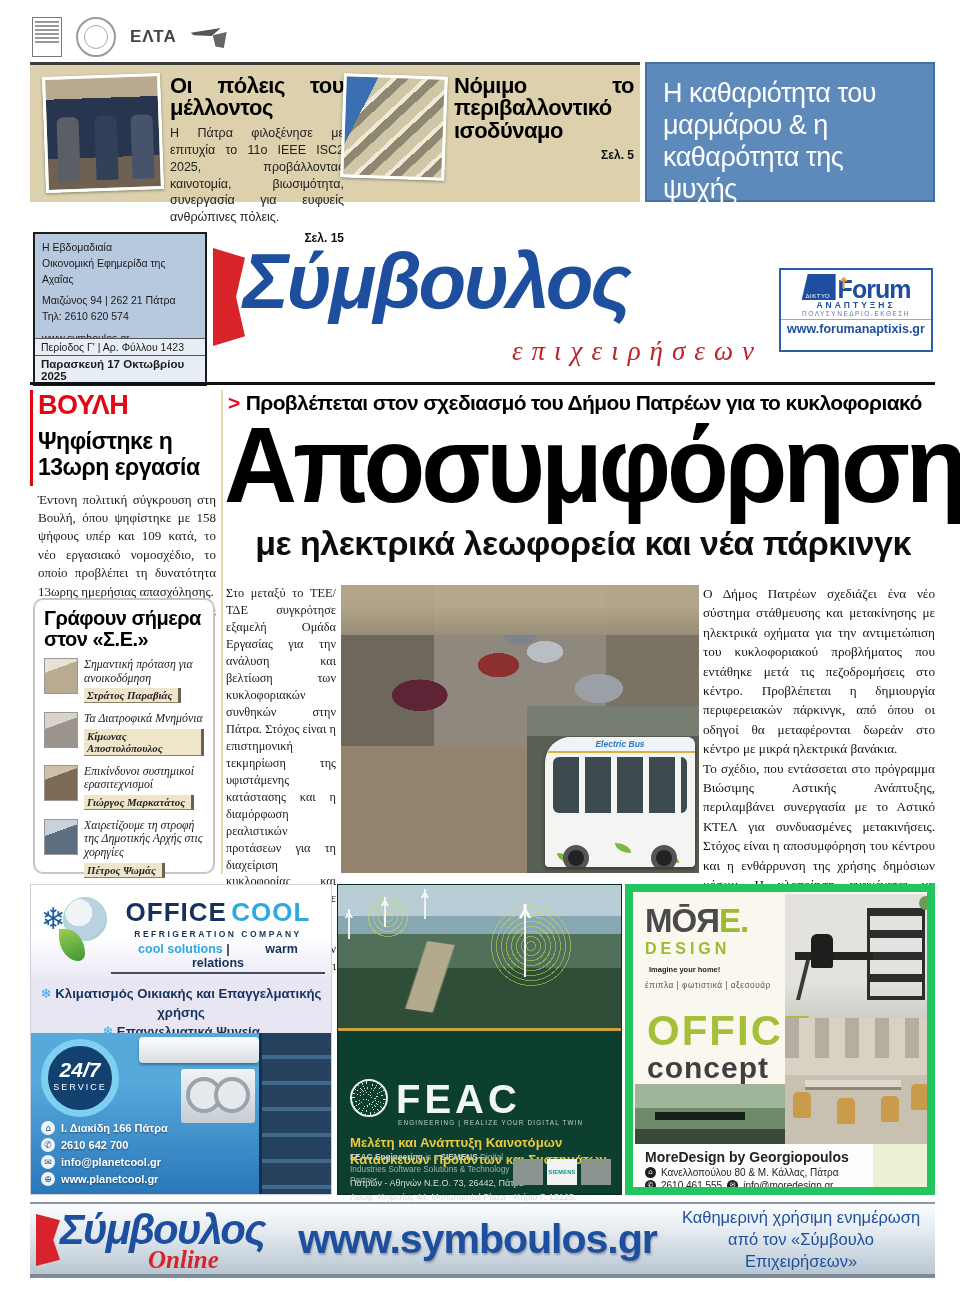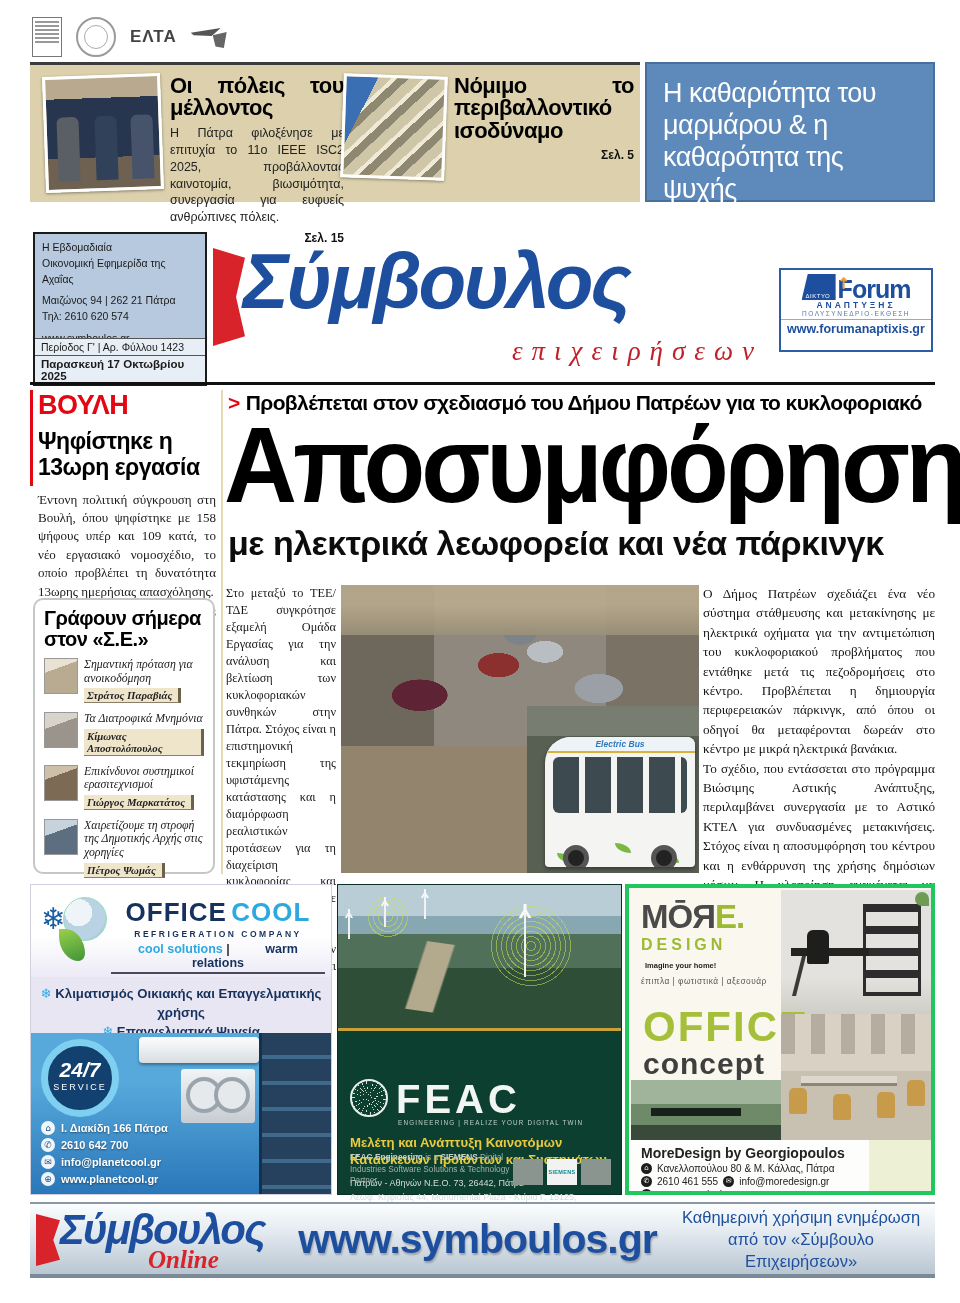--- a/index.html
+++ b/index.html
@@ -91,21 +91,21 @@
   .au .at { font-family:"Liberation Serif", serif; font-style:italic; font-size:11.8px; line-height:1.15; color:#222; }
   .au .an { display:inline-block; margin-top:3px; background:#efe5cb; border-bottom:1px solid #8a7f66; border-right:3px solid #6b614d; font-family:"Liberation Serif", serif; font-style:italic; font-weight:bold; font-size:10.8px; padding:1px 6px 1px 3px; color:#222; }
   .authors .pref { font-size:13.5px; margin-top:2px; }
 
   .colsep { position:absolute; left:221px; top:390px; width:2px; height:484px; background:#e6dab4; }
 
   
   .kicker { position:absolute; left:228px; top:391px; width:710px; font-weight:bold; font-size:21px; letter-spacing:-.6px; color:#000; }
   .kicker .arr { color:#e30613; margin-right:6px; }
   .headline { position:absolute; left:224px; top:404px; width:714px; font-size:101px; font-weight:bold; letter-spacing:-4px; color:#000; transform:scaleY(1.06); transform-origin:top left; white-space:nowrap; }
-  .subhead { position:absolute; left:228px; top:524px; width:710px; font-size:34px; font-weight:600; letter-spacing:-.5px; color:#0c0c0c; }
+  .subhead { position:absolute; left:228px; top:524px; width:710px; font-size:34px; font-weight:600; letter-spacing:-.5px; color:#0c0c0c;text-align:center; }
 
   .leadleft { position:absolute; left:226px; top:585px; width:110px; height:288px; font-family:"Liberation Serif", serif; font-size:12.3px; line-height:1.38; text-align:justify; color:#1a1a1a; }
   .leadright { position:absolute; left:703px; top:584px; width:232px; height:290px; font-family:"Liberation Serif", serif; font-size:13.2px; line-height:1.47; text-align:justify; color:#141414; }
   .leadright p { margin:0; }
   .leadright .pref { font-size:13px; }
 
   
   .photo { position:absolute; left:341px; top:585px; width:358px; height:288px; background:#888; overflow:hidden; }
   .ph-street { position:absolute; inset:0 0 42% 0;
       background:
@@ -189,21 +189,21 @@
   .feac-head { margin-top:9px; font-size:13.2px; font-weight:bold; color:#e9c93e; line-height:1.25; }
   .feac-addr { margin-top:9px; font-size:9px; color:#d4dcd6; line-height:1.55; }
   .feac-contact { font-size:9px; color:#e6ebe7; font-weight:bold; margin-top:2px; }
   .feac-partner { position:absolute; left:12px; bottom:8px; width:170px; font-size:8.3px; color:#9fb2a8; line-height:1.4; }
   .feac-partner b { color:#c4d2c9; }
   .feac-logos { position:absolute; right:10px; bottom:10px; display:flex; gap:4px; }
   .feac-logos .lg { width:30px; height:26px; background:#89958e; }
   .feac-logos .lg.w { background:#f2f2f2; display:flex; align-items:center; justify-content:center; font-size:5.5px; font-weight:bold; color:#0a8a8a; letter-spacing:.3px; }
 
   
-  .more { left:625px; width:310px; background:#f9f7ee; border:4px solid #22c55e; overflow:hidden; }
+  .more { left:625px; width:310px; background:#f9f7ee; border:8px solid #22c55e; overflow:hidden; }
   .more-logo { position:absolute; left:12px; top:10px; width:140px; }
   .more-m { font-size:33px; font-weight:800; color:#4a4a4a; letter-spacing:-1px; }
   .more-e { font-size:33px; font-weight:800; color:#9cba32; letter-spacing:-1px; }
   .more-design { font-size:16px; font-weight:800; color:#9cba32; letter-spacing:4px; }
   .more-slogan { font-size:7.5px; font-weight:bold; color:#1c1c1c; display:inline-block; margin-left:4px; }
   .more-cats { font-size:8.3px; color:#555; margin-top:4px; letter-spacing:.5px; }
   .more-ph1 { position:absolute; left:152px; top:2px; width:154px; height:124px;
       background:linear-gradient(180deg,#e3e2de 0 70%, #cfcec6 100%); }
   .more-ph1 .shelf { position:absolute; right:14px; top:14px; width:58px; height:92px;
       background:repeating-linear-gradient(180deg,#2d2d2d 0 8px, transparent 8px 22px); border-left:3px solid #2d2d2d; border-right:3px solid #2d2d2d; }

